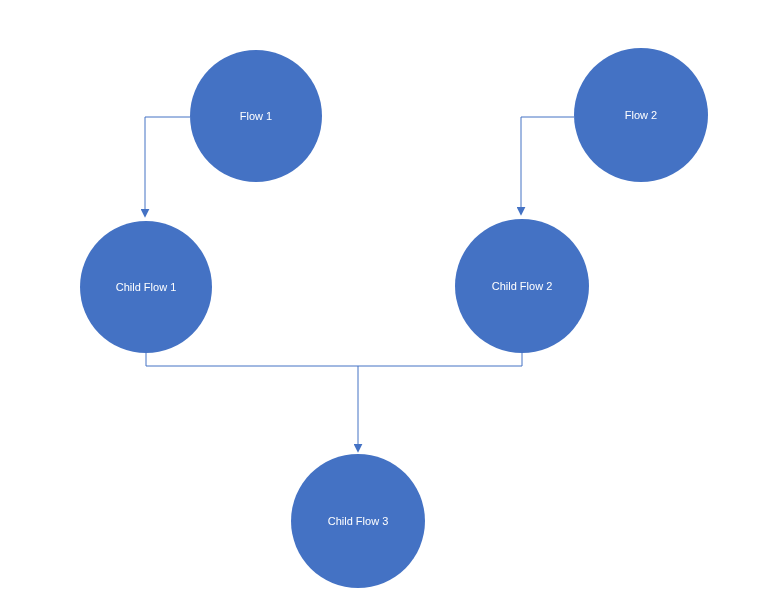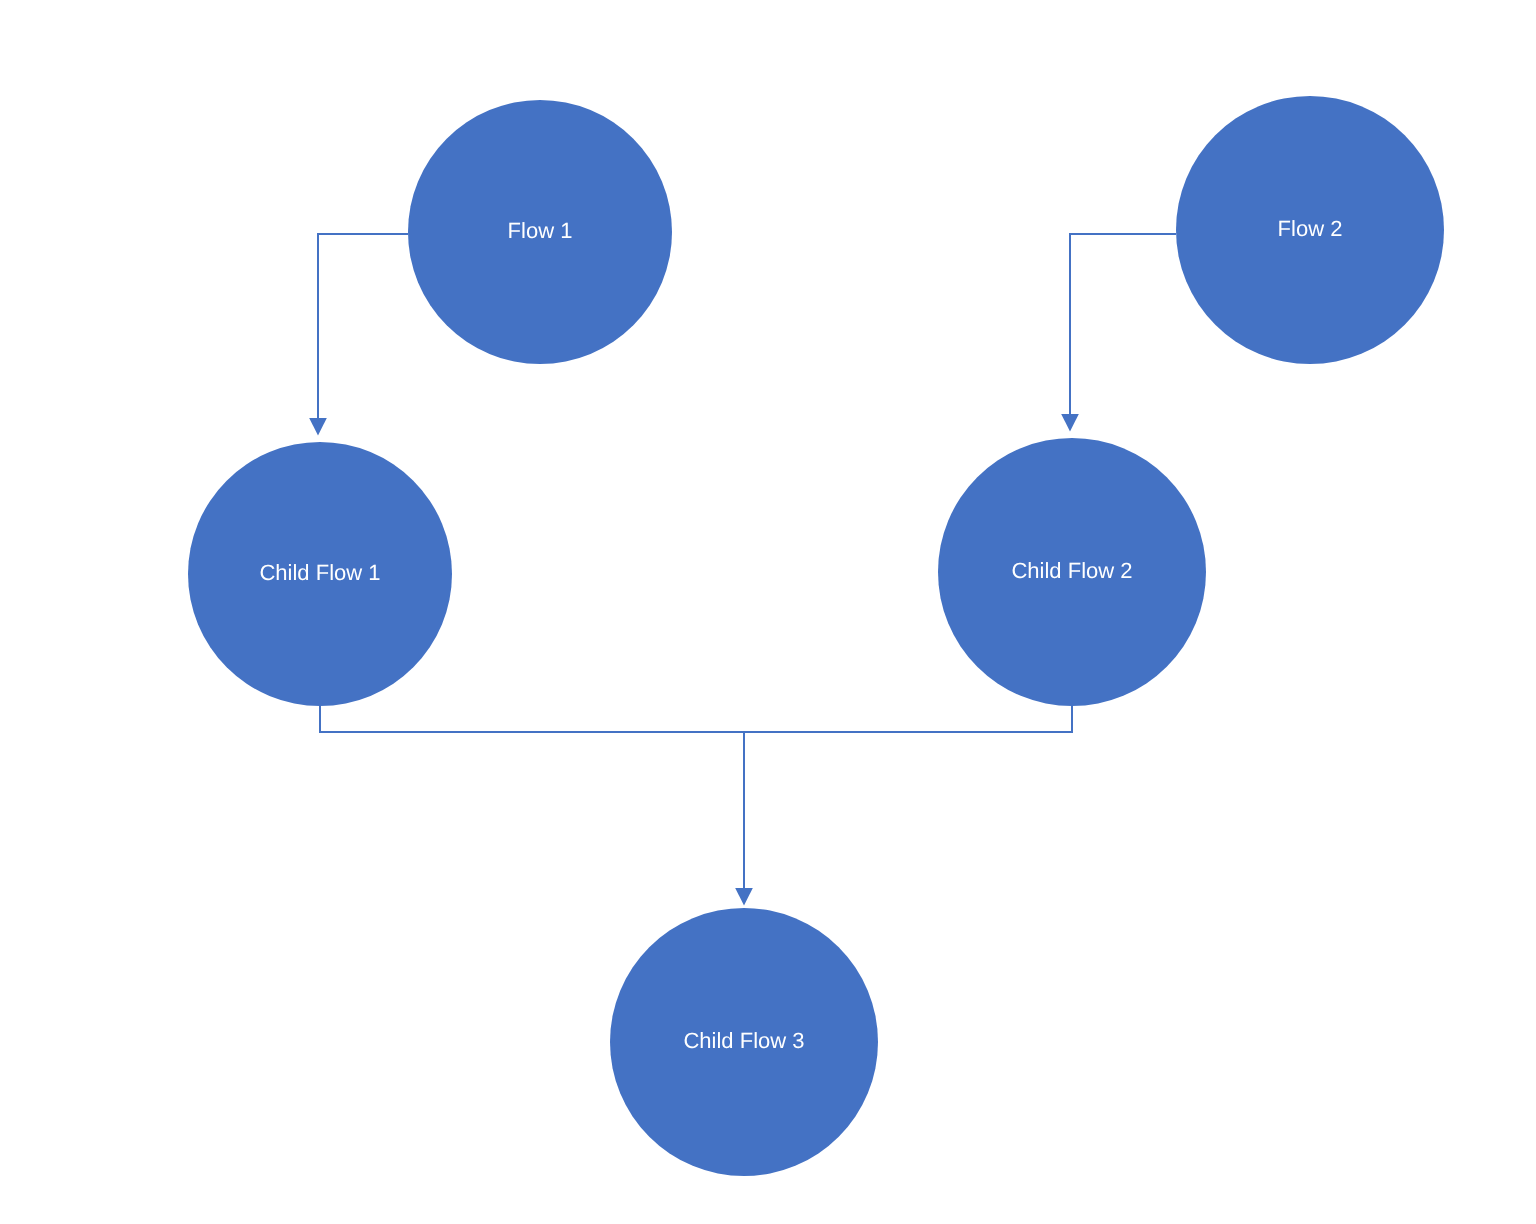--- a/index.html
+++ b/index.html
@@ -6,21 +6,20 @@
     margin: 0;
     padding: 0;
     background: #ffffff;
   }
   .canvas {
     position: relative;
     width: 708px;
     height: 612px;
     background: #ffffff;
     overflow: hidden;
-    padding-left: 14px;
   }
   svg {
     display: block;
   }
   svg text {
     font-family: "Liberation Sans", sans-serif;
     font-size: 11px;
     pointer-events: none;
   }
   .node circle {

